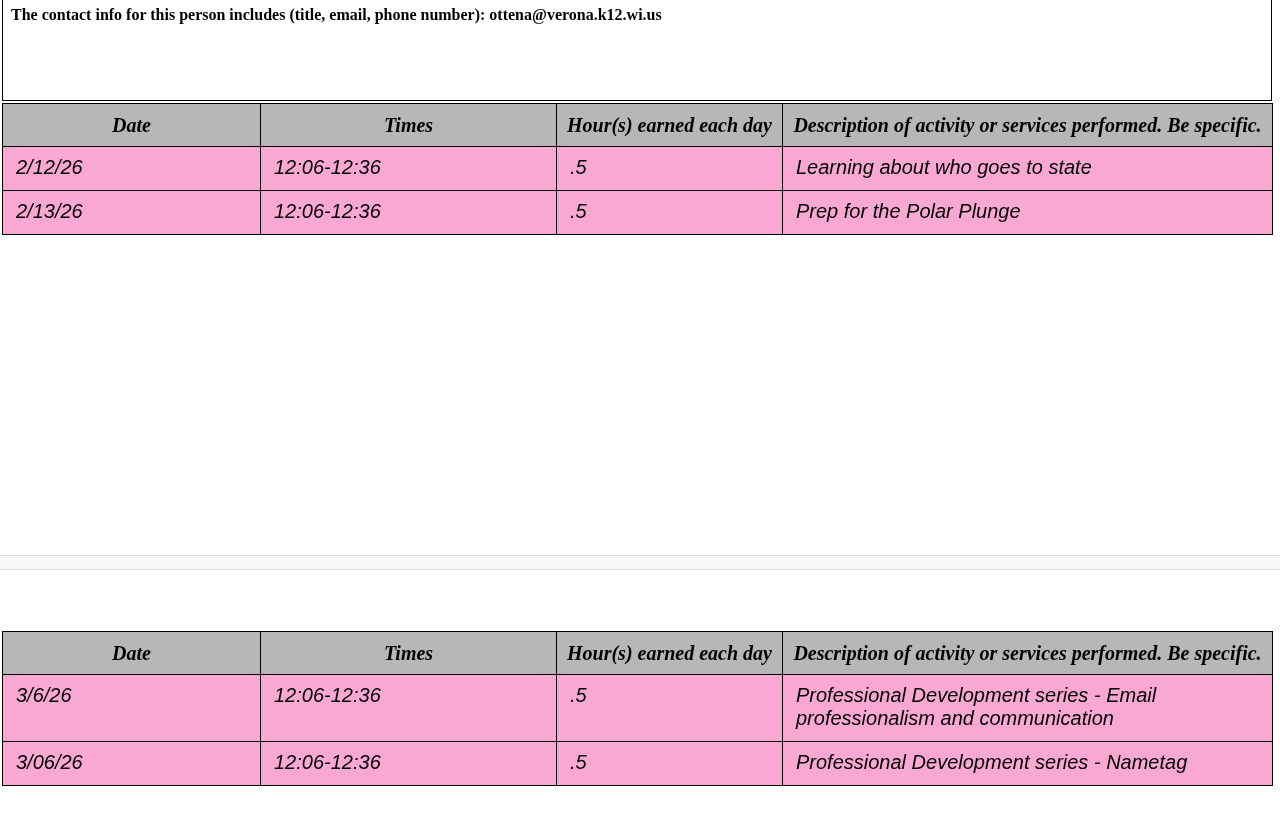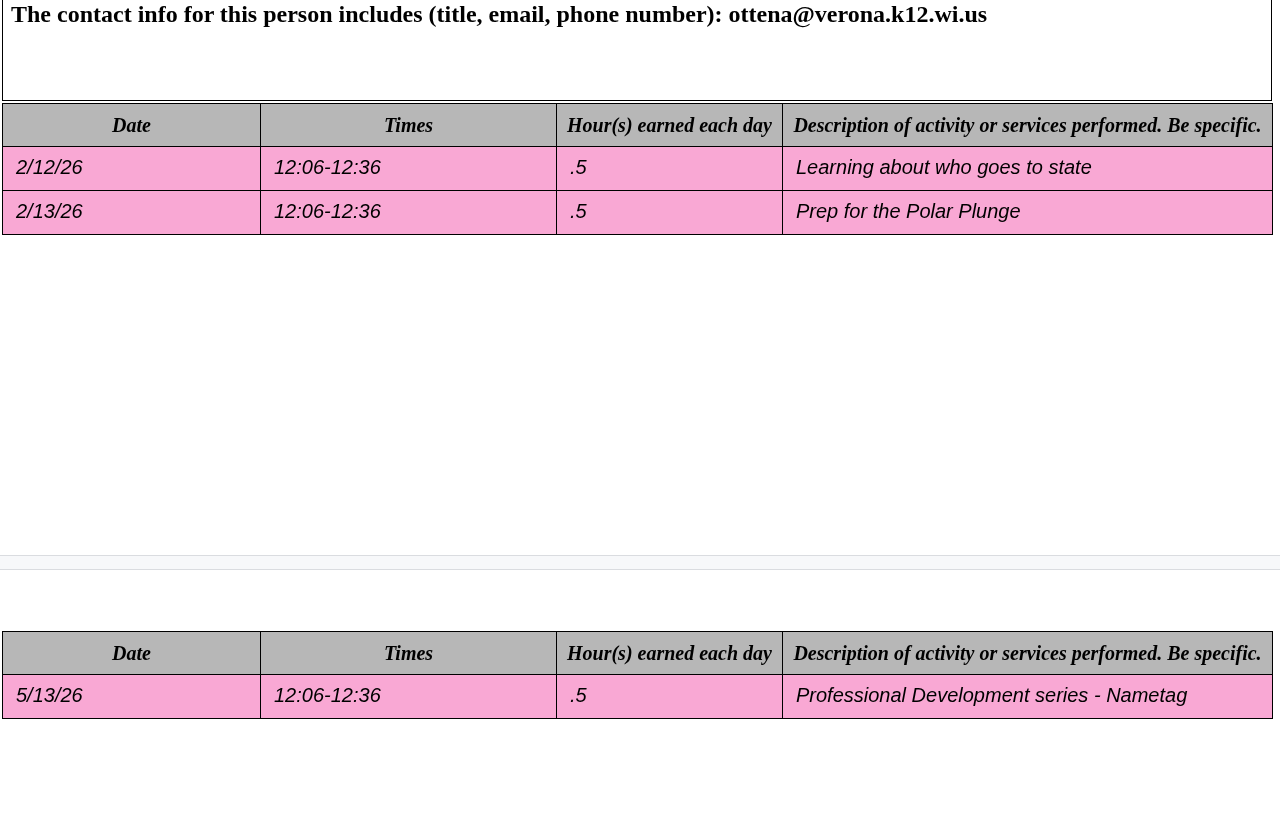--- a/index.html
+++ b/index.html
@@ -30,21 +30,21 @@
     height: 101px;
     box-sizing: border-box;
     border-left: 1.5px solid var(--border-color);
     border-right: 1.5px solid var(--border-color);
     border-bottom: 1.5px solid var(--border-color);
     background: #ffffff;
   }
   .intro-text {
     font-family: "Liberation Serif", serif;
     font-weight: bold;
-    font-size: 24px;
+    font-size: 16px;
     line-height: 27px;
     color: #000000;
     padding: 1px 8px;
     white-space: nowrap;
   }
 
   
   table.log-table {
     position: absolute;
     left: 2px;
@@ -148,19 +148,25 @@
   <thead>
       <tr>
         <th>Date</th>
         <th>Times</th>
         <th>Hour(s) earned each day</th>
         <th>Description of activity or services performed. Be specific.</th>
       </tr>
     </thead>
   <tbody>
       <tr>
-        <td>5/13/26</td>
+        <td>3/6/26</td>
+        <td>12:06-12:36</td>
+        <td>.5</td>
+        <td>Professional Development series - Email professionalism and communication</td>
+      </tr>
+      <tr>
+        <td>3/06/26</td>
         <td>12:06-12:36</td>
         <td>.5</td>
         <td>Professional Development series - Nametag</td>
       </tr>
     </tbody>
 </table>
 
 </body></html>

